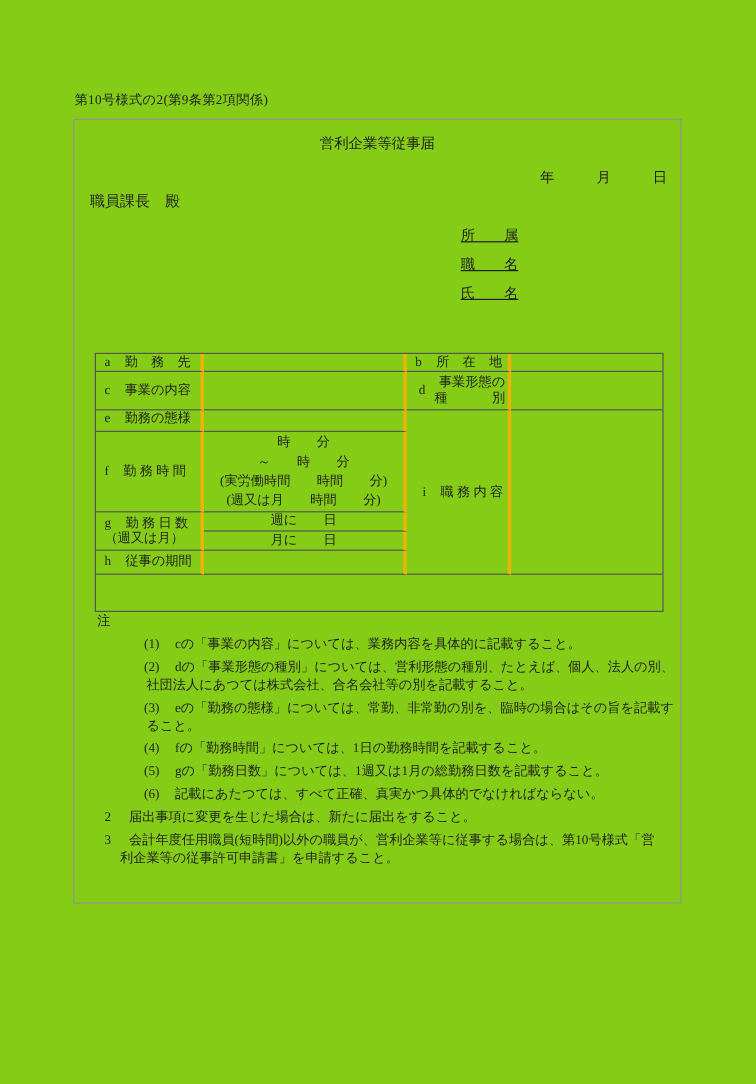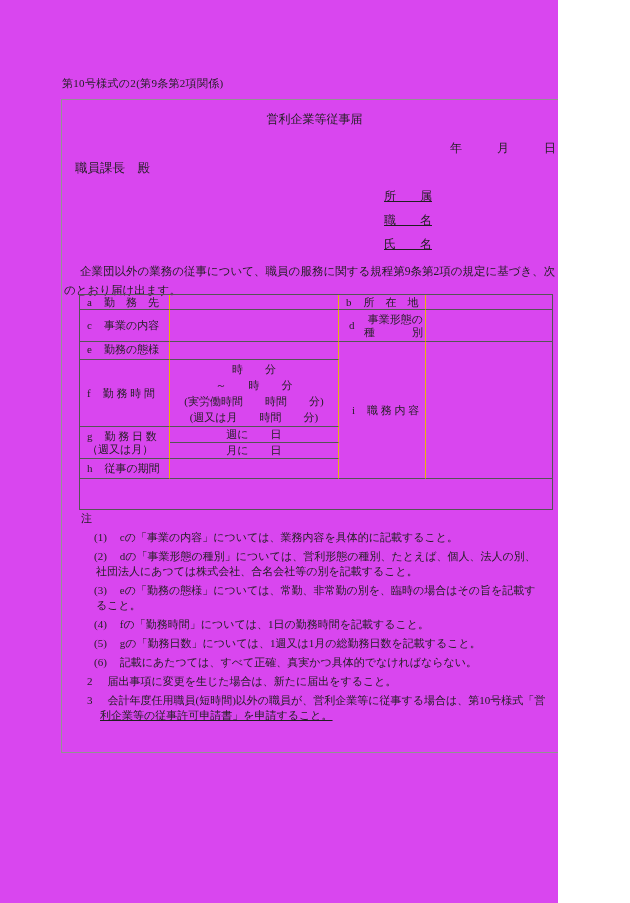--- a/index.html
+++ b/index.html
@@ -1,17 +1,17 @@
 <!DOCTYPE html>
 <html><head>
 <meta charset="utf-8">
 <style>
   html,body { margin:0; padding:0; background:#ffffff; }
   .sheet {
-    position:relative; width:558px; height:903px; background:#d946ef;
+    position:relative; width:630px; height:903px; background:#84cc16;
     font-family:"Liberation Serif","DejaVu Serif",serif; color:#1f1f1f;
     overflow:hidden;
   }
   .form-header { position:absolute; left:62px; top:76px; font-size:11px; letter-spacing:.3px; }
   .box { position:absolute; left:61px; top:99px; width:507px; height:654px; border:1px solid #929292; box-sizing:border-box; }
 
   .title { position:absolute; top:11px; left:0; width:100%; text-align:center; font-size:12px;font-family:Liberation Mono, monospace; }
   .date-line { position:absolute; top:40px; right:11px; display:flex; gap:35px; font-size:12px; }
   .addressee { position:absolute; top:60px; left:13px; font-size:12.5px; }
   .submitter { position:absolute; top:90px; left:322px; font-size:12px; }
@@ -20,43 +20,43 @@
   .intro .l1 { text-indent:16px; }
 
   .ftable {
     position:absolute; left:17px; top:194px; width:472px;
     display:grid;
     grid-template-columns:90px 169px 87px 126px;
     grid-template-rows:15px 32px 18px 67px 16px 16px 20px 30px;
     border:1px solid #555; box-sizing:content-box;
     font-size:11px; line-height:13px;
   }
-  .ftable > div { box-sizing:border-box; border-right:1px solid #eab308; border-bottom:1px solid #555; overflow:hidden; white-space:nowrap; }
+  .ftable > div { box-sizing:border-box; border-right:3px solid #eab308; border-bottom:1px solid #555; overflow:hidden; white-space:nowrap; }
   .ftable > .last-col { border-right:none; }
   .ftable > .last-row { border-bottom:none; }
   .lbl { padding:1px 0 0 7px; }
   .key { display:inline-block; margin-right:12px; }
   .vmid { display:flex; align-items:center; padding:0 0 0 7px; }
   .d-cell { display:flex; align-items:center; padding-left:10px; }
   .d-text { margin-left:auto; margin-right:2px; width:59px;text-align:right; }
   .d-text .row2 { display:flex; justify-content:space-between; }
   .g-label { display:flex; flex-direction:column; justify-content:center; padding-left:7px; }
   .f-value { display:flex; flex-direction:column; justify-content:center; text-align:center; line-height:16px; }
   .centered { display:flex; align-items:center; justify-content:center; }
   .j-label { padding:3px 0 0 9px; line-height:13.5px; }
   .j-label .key { margin-right:18px; }
   .j-cont { padding-left:13px; }
 
   .notes { position:absolute; left:0; top:411px; width:500px; font-size:11px; line-height:15px; }
   .notes .heading { margin-left:19px; margin-bottom:4px; }
   .note { margin-bottom:4px; white-space:nowrap; }
   .lv1 { margin-left:25px; }
   .lv1 .num { margin-right:15px; }
-  .lv1 .cont { margin-left:13px;text-decoration:underline; }
-  .lv2 { margin-left:32px; }
+  .lv1 .cont { margin-left:13px; }
+  .lv2 { margin-left:58px; }
   .lv2 .num { margin-right:13px; }
   .lv2 .cont { margin-left:2px; }
 </style>
 </head>
 <body>
 
 <div class="sheet">
 
   <div class="form-header">第10号様式の2(第9条第2項関係)</div>
 
@@ -71,24 +71,20 @@
     </div>
 
     <div class="addressee">職員課長　殿</div>
 
     <div class="submitter">
       <div>所　　属</div>
       <div>職　　名</div>
       <div>氏　　名</div>
     </div>
 
-    <div class="intro">
-      <div class="l1">企業団以外の業務の従事について、職員の服務に関する規程第9条第2項の規定に基づき、次</div>
-      <div>のとおり届け出ます。</div>
-    </div>
 
     <div class="ftable">
 
       <div class="lbl" style="grid-area:1/1"><span class="key">a</span><span>勤　務　先</span></div>
       <div style="grid-area:1/2"></div>
       <div class="lbl" style="grid-area:1/3"><span class="key">b</span><span>所　在　地</span></div>
       <div class="last-col" style="grid-area:1/4"></div>
 
       <div class="vmid" style="grid-area:2/1">
           <span class="key">c</span>

